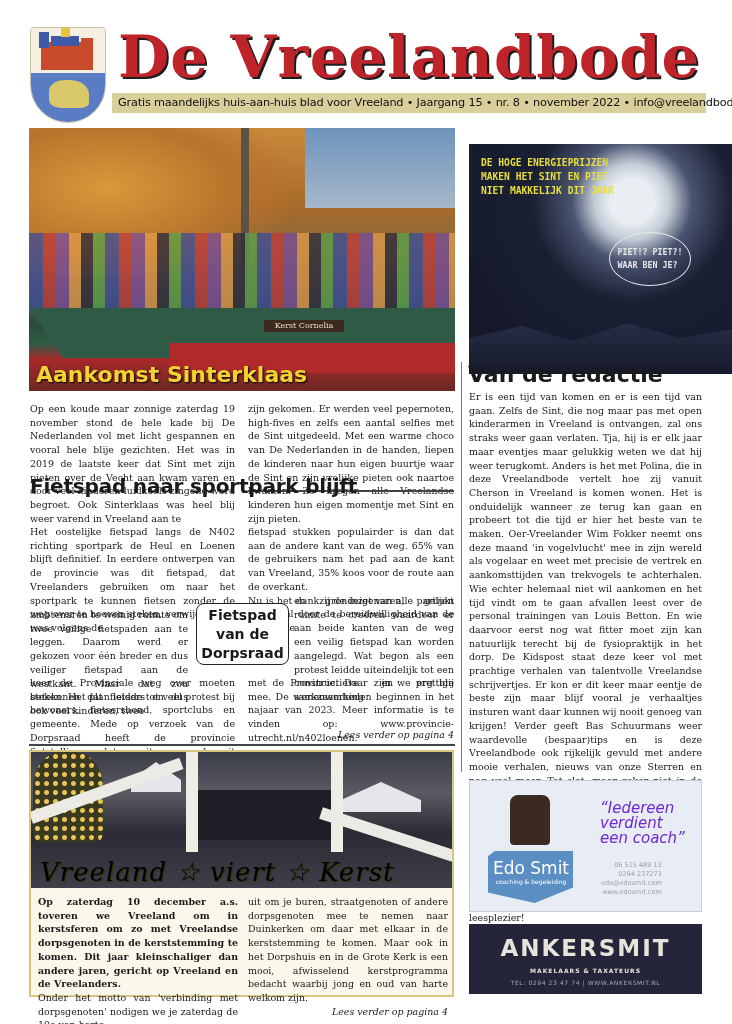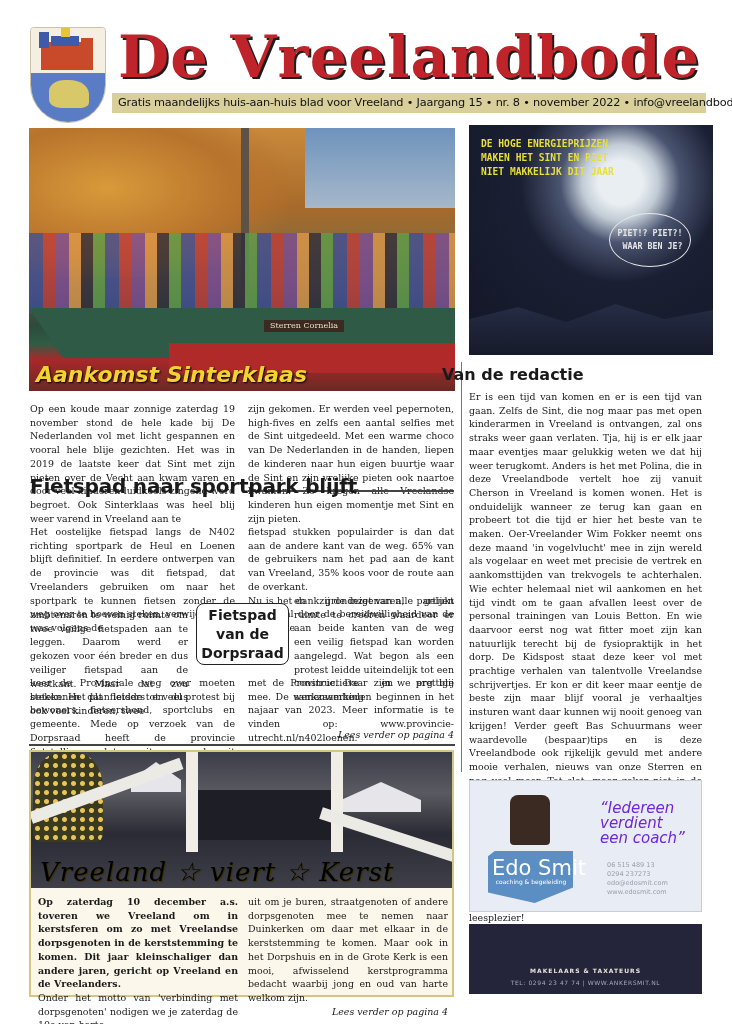--- a/index.html
+++ b/index.html
@@ -20,29 +20,29 @@
   .tagline{left:118px;top:95px;font-family:"DejaVu Sans",sans-serif;font-size:11.3px;color:#111;line-height:16px;white-space:nowrap;letter-spacing:-0.2px;}
   
   .photo-sint{left:29px;top:128px;width:426px;height:263px;background:linear-gradient(180deg,#c98a3c 0%,#a86a2a 30%,#8a6b3b 45%,#6a5a44 60%,#2d4a3a 75%,#2f5c45 82%,#a8282a 88%,#6a2a22 100%);overflow:hidden;}
   .photo-sint .sky{position:absolute;right:0;top:0;width:150px;height:80px;background:linear-gradient(180deg,#5e95d3,#a6c6e6);opacity:.85;}
   .photo-sint .trees{position:absolute;left:0;top:0;width:260px;height:150px;background:radial-gradient(ellipse at 30% 40%,#d89a3a 0%,#b8732c 50%,transparent 75%);}
   .photo-sint .mast{position:absolute;left:212px;top:0;width:8px;height:200px;background:#5e5145;}
   .photo-sint .crowd{position:absolute;left:0;top:105px;width:426px;height:80px;background:repeating-linear-gradient(90deg,#3a4c9b 0 14px,#c03a3a 14px 26px,#7a4a9a 26px 40px,#e09a4a 40px 52px,#2a2a3a 52px 64px,#5aa04a 64px 76px);opacity:.75;}
   .photo-sint .hull{position:absolute;left:0;top:180px;width:426px;height:50px;background:#2e5a46;clip-path:polygon(0 0,100% 0,100% 100%,8% 100%);}
   .photo-sint .hullred{position:absolute;left:140px;top:215px;width:286px;height:30px;background:#b02a2a;}
   .photo-sint .name{position:absolute;left:235px;top:192px;width:80px;height:12px;background:#3a2a22;color:#e8dcc2;font-size:8px;text-align:center;line-height:12px;font-family:"DejaVu Serif",serif;}
-  .photo-caption{left:36px;top:360px;font-family:"DejaVu Sans",sans-serif;font-weight:bold;font-size:22px;color:#f2d331;text-shadow:1px 1px 2px #000;white-space:nowrap;line-height:30px;font-style:italic;}
-  .cartoon{left:469px;top:125px;width:244px;height:230px;background:radial-gradient(circle at 62% 25%,#e9eef2 0 22px,#c2ccd6 38px,#4a5470 60px,#1a1f33 100px,#121626 100%);overflow:hidden;}
+  .photo-caption{left:36px;top:360px;font-family:"DejaVu Sans",sans-serif;font-weight:bold;font-size:22px;color:#f2d331;text-shadow:1px 1px 2px #000;white-space:nowrap;line-height:30px;}
+  .cartoon{left:469px;top:144px;width:263px;height:230px;background:radial-gradient(circle at 62% 25%,#e9eef2 0 22px,#c2ccd6 38px,#4a5470 60px,#1a1f33 100px,#121626 100%);overflow:hidden;}
   .cartoon .hdr{position:absolute;left:12px;top:12px;font-family:"DejaVu Sans Mono",monospace;font-weight:bold;font-size:9.6px;color:#e8df3a;line-height:14px;white-space:pre;}
-  .bubble{position:absolute;border:1.5px solid #e6e6e6;border-radius:50%;color:#e6e6e6;font-family:"DejaVu Sans Mono",monospace;font-weight:bold;font-size:8.3px;text-align:right;display:flex;align-items:center;justify-content:center;line-height:13px;white-space:pre;}
+  .bubble{position:absolute;border:1.5px solid #e6e6e6;border-radius:50%;color:#e6e6e6;font-family:"DejaVu Sans Mono",monospace;font-weight:bold;font-size:8.3px;text-align:left;display:flex;align-items:center;justify-content:center;line-height:13px;white-space:pre;}
   .bubble.b1{left:20px;top:108px;width:110px;height:80px;}
   .bubble.b2{left:140px;top:88px;width:80px;height:52px;}
   .cartoon .roofs{position:absolute;left:0;bottom:0;width:100%;height:60px;background:linear-gradient(180deg,#28304a,#161a2a);clip-path:polygon(0 40%,20% 20%,40% 45%,60% 15%,80% 40%,100% 25%,100% 100%,0 100%);}
   
-  .h-redactie{left:442px;top:363px;font-family:"DejaVu Sans",sans-serif;font-weight:bold;font-size:16px;line-height:24px;white-space:nowrap;}
+  .h-redactie{left:468px;top:363px;font-family:"DejaVu Sans",sans-serif;font-weight:bold;font-size:22px;line-height:24px;white-space:nowrap;}
   .h-fiets{left:30px;top:473px;font-family:"DejaVu Sans",sans-serif;font-weight:bold;font-size:20px;line-height:26px;white-space:nowrap;letter-spacing:-0.2px;}
   .body{font-size:9.45px;line-height:13.7px;text-align:justify;}
   .col{position:absolute;}
   .col p{margin:0;}
   .rule{position:absolute;height:1.5px;background:#444;}
   .vrule{position:absolute;width:1px;background:#777;}
   .dorps{left:196px;top:603px;width:91px;height:60px;border:1.5px solid #222;border-radius:8px;background:#fff;font-family:"DejaVu Sans",sans-serif;font-weight:bold;font-size:14px;line-height:19px;text-align:center;display:flex;align-items:center;justify-content:center;}
   .readmore{font-style:italic;text-align:right;}
   .kerst-box{left:29px;top:750px;width:425px;height:247px;border:2px solid #d7c680;box-sizing:border-box;background:#fbf7ea;}
   .kerst-photo{left:31px;top:752px;width:421px;height:136px;background:linear-gradient(180deg,#3b3d48 0%,#5a5a62 30%,#2a2b34 60%,#3e3f48 100%);overflow:hidden;}
@@ -52,24 +52,24 @@
   .kerst-photo .bridge-l{position:absolute;left:0;top:60px;width:160px;height:12px;background:#eceae4;transform:rotate(-20deg);transform-origin:left;}
   .kerst-photo .bridge-r{position:absolute;left:290px;top:55px;width:150px;height:12px;background:#eceae4;transform:rotate(18deg);transform-origin:left;}
   .kerst-photo .post1{position:absolute;left:155px;top:0;width:12px;height:100px;background:#efede6;}
   .kerst-photo .post2{position:absolute;left:300px;top:0;width:12px;height:100px;background:#efede6;}
   .kerst-photo .lights{position:absolute;left:165px;top:38px;width:135px;height:50px;background:#1e1e26;}
   .kerst-script{left:40px;top:858px;font-family:"DejaVu Serif",serif;font-style:italic;font-size:26px;color:#000000;text-shadow:1px 1px 1px #3a3000;white-space:nowrap;letter-spacing:1px;line-height:28px;}
   .kerst-text{font-size:9.45px;line-height:13.7px;text-align:justify;}
   .ad-edo{left:469px;top:780px;width:233px;height:132px;background:#e8ecf4;border:1px solid #c8cdd6;box-sizing:border-box;}
   .ad-edo .hex{position:absolute;left:18px;top:70px;width:85px;height:52px;background:#5b8ec3;clip-path:polygon(8% 0,100% 0,100% 70%,55% 100%,0 80%,0 10%);}
   .ad-edo .chair{position:absolute;left:40px;top:14px;width:40px;height:50px;background:#3a2a22;border-radius:8px 8px 4px 4px;}
-  .ad-edo .brand{position:absolute;left:22px;top:78px;width:78px;color:#fff;font-family:"DejaVu Sans",sans-serif;font-size:21px;line-height:18px;text-align:center;white-space:nowrap;}
+  .ad-edo .brand{position:absolute;left:22px;top:78px;width:78px;color:#fff;font-family:"DejaVu Sans",sans-serif;font-size:17px;line-height:18px;text-align:center;white-space:nowrap;}
   .ad-edo .sub{position:absolute;left:22px;top:97px;width:78px;color:#fff;font-family:"DejaVu Sans",sans-serif;font-size:6px;text-align:center;white-space:nowrap;}
   .ad-edo .quote{position:absolute;left:130px;top:20px;color:#6d28d9;font-family:"DejaVu Sans",sans-serif;font-style:italic;font-size:15px;line-height:15px;white-space:pre;}
-  .ad-edo .contact{position:absolute;left:137px;top:80px;color:#9aa0ab;font-family:"DejaVu Sans",sans-serif;font-size:6.5px;line-height:9px;white-space:pre;}
+  .ad-edo .contact{position:absolute;left:131px;top:80px;color:#9aa0ab;font-family:"DejaVu Sans",sans-serif;font-size:6.5px;line-height:9px;white-space:pre;text-align:right;}
   .ad-ank{left:469px;top:924px;width:233px;height:70px;background:#24243a;color:#e8e4da;font-family:"DejaVu Sans",sans-serif;text-align:center;}
   .ad-ank .name{position:absolute;left:0;top:10px;width:100%;font-size:23px;letter-spacing:2px;font-weight:bold;line-height:28px;}
   .ad-ank .sub{position:absolute;left:0;top:43px;width:100%;font-size:6px;letter-spacing:1px;font-weight:bold;}
   .ad-ank .tel{position:absolute;left:0;top:55px;width:100%;font-size:6px;letter-spacing:0.6px;color:#a8a8b8;}
 </style>
 </head>
 <body>
 
 <div class="abs crest">
   <div class="top"></div>
@@ -85,21 +85,21 @@
 <div class="abs tagline-bar"></div>
 <div class="abs tagline">Gratis maandelijks huis-aan-huis blad voor Vreeland • Jaargang 15 • nr. 8 • november 2022 • info@vreelandbode.nl</div>
 
 <div class="abs photo-sint">
   <div class="trees"></div>
     <div class="sky"></div>
     <div class="mast"></div>
     <div class="crowd"></div>
   <div class="hull"></div>
     <div class="hullred"></div>
-  <div class="name">Sterren Cornelia</div>
+  <div class="name">Kerst Cornelia</div>
 </div>
 <div class="abs photo-caption">Aankomst Sinterklaas</div>
 
 <div class="abs cartoon">
   <div class="roofs"></div>
   <div class="hdr">DE HOGE ENERGIEPRIJZEN
 MAKEN HET SINT EN PIET
 NIET MAKKELIJK DIT JAAR</div>
   <div class="bubble b2">PIET!? PIET?!
 WAAR BEN JE?</div>
@@ -172,15 +172,16 @@
   <div class="sub">coaching &amp; begeleiding</div>
   <div class="quote">“Iedereen
 verdient
 een coach”</div>
   <div class="contact">06 515 489 13
 0294 237273
 edo@edosmit.com
 www.edosmit.com</div>
 </div>
 <div class="abs ad-ank">
+  <div class="name">ANKERSMIT</div>
   <div class="sub">MAKELAARS &amp; TAXATEURS</div>
   <div class="tel">TEL: 0294 23 47 74  |  WWW.ANKERSMIT.NL</div>
 </div>
 
 </body></html>

